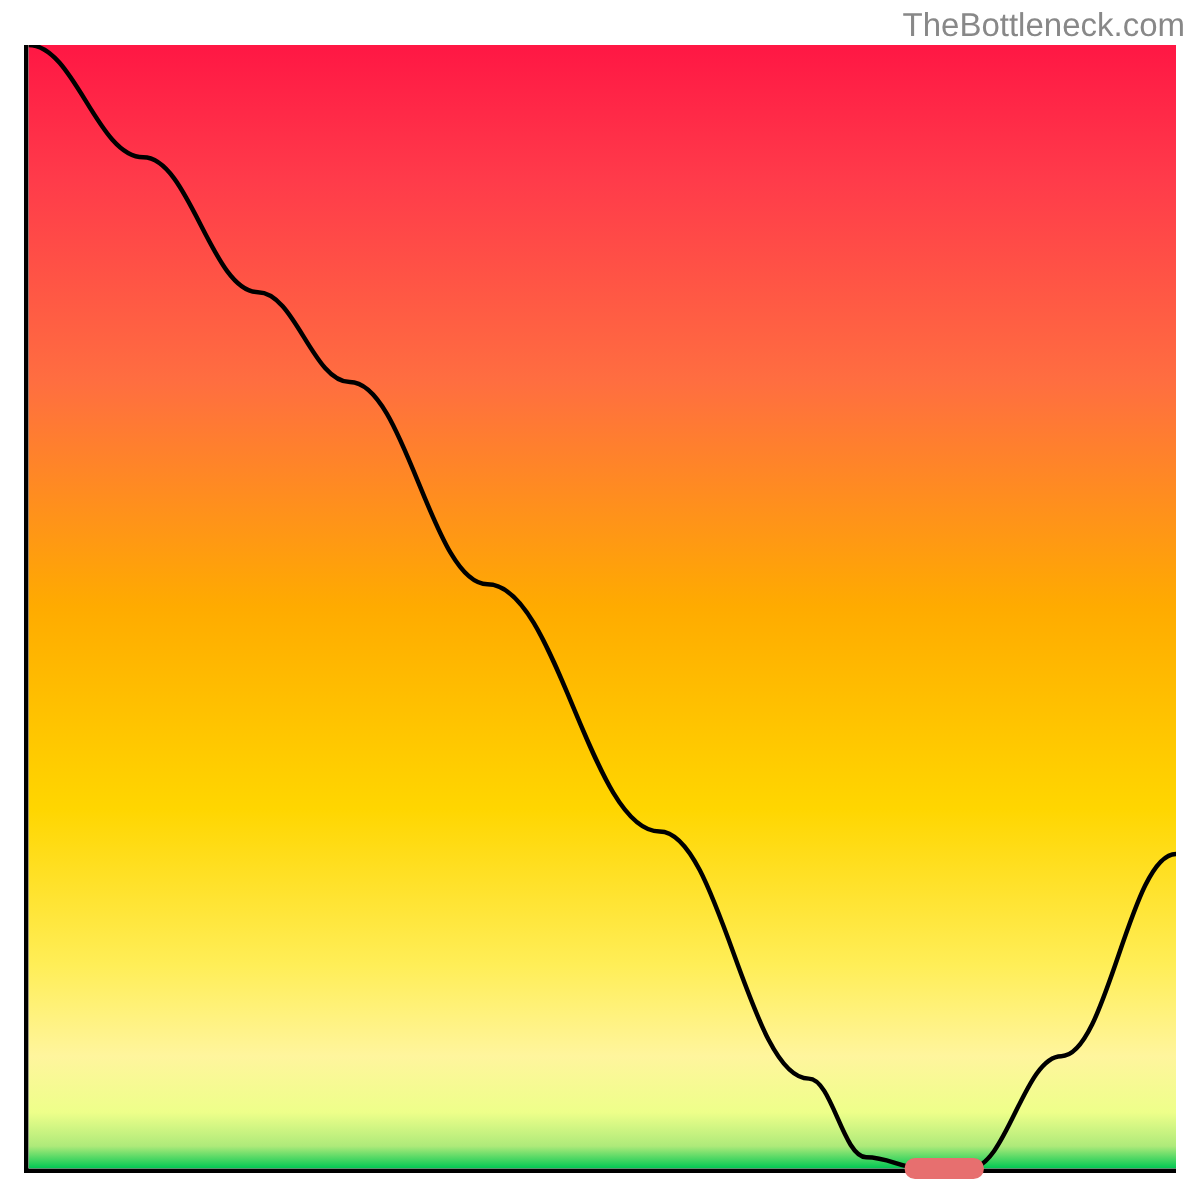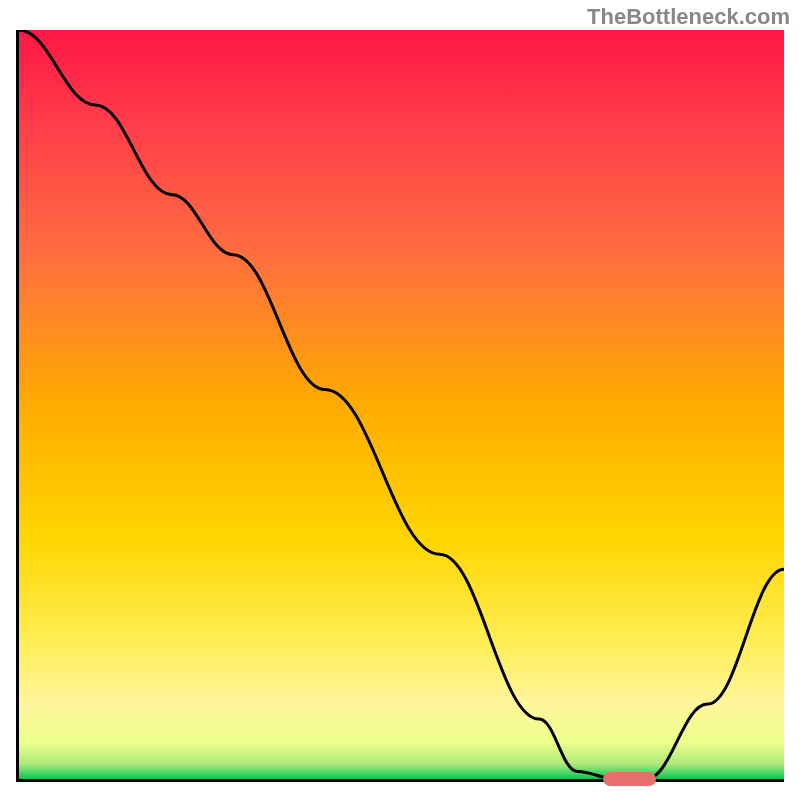--- a/index.html
+++ b/index.html
@@ -1,17 +1,17 @@
 <!DOCTYPE html>
 <html><head>
 <meta charset="utf-8">
 <style>
   * { margin: 0; padding: 0; box-sizing: border-box; }
   body { width: 800px; height: 800px; background: #fff; position: relative; font-family: Arial, sans-serif; }
-  .watermark { position: absolute; top: 4px; right: 10px; font-size: 22px; color: #888; font-weight: 700; z-index: 10; }
+  .watermark { position: absolute; top: 4px; right: 10px; font-size: 22px; color: #888; font-weight: 400; z-index: 10; }
   .chart-area { position: absolute; left: 16px; top: 30px; width: 768px; height: 752px; border-left: 3px solid #000; border-bottom: 3px solid #000; }
   .gradient { position: absolute; left: 0; top: 0; width: 100%; height: 100%; }
   .curve-layer { position: absolute; left: 0; top: 0; width: 100%; height: 100%; }
   .marker { position: absolute; background: #e76f6f; border-radius: 8px; }
 </style>
 </head>
 <body>
 
 <div class="watermark">TheBottleneck.com</div>
 

